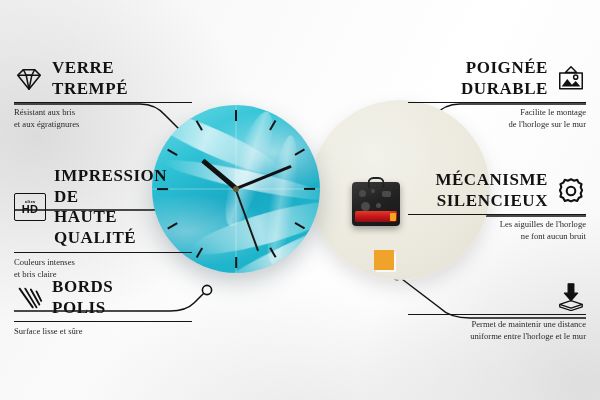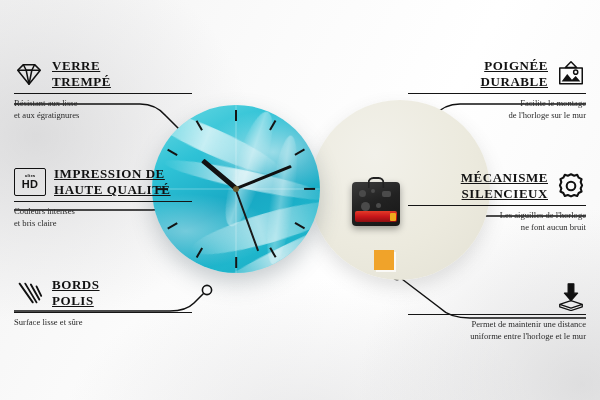--- a/index.html
+++ b/index.html
@@ -18,24 +18,23 @@
 
   
   .feature{position:absolute;width:178px;}
   .feature.left{left:14px;text-align:left;}
   .feature.right{right:14px;text-align:right;}
 
   .f-head{display:flex;align-items:center;gap:8px;}
   .feature.right .f-head{flex-direction:row-reverse;}
   .f-title{
     font-family:"Liberation Serif", serif;
-    font-weight:700;font-size:13px;line-height:1.22;
+    font-weight:700;font-size:17px;line-height:1.22;
     letter-spacing:.55px;color:#121212;text-transform:uppercase;
     white-space:pre-line;
-    text-decoration:underline;
   }
   .f-rule{height:0;border-top:1.4px solid #151515;margin:3px 0 4px 0;width:100%;}
   .f-sub{
     font-family:"Liberation Serif", serif;
     font-size:8.6px;line-height:1.38;color:#2a2a2a;white-space:pre-line;
   }
   .f-icon{flex:0 0 auto;width:30px;height:30px;display:block;}
 
   
   .hd{width:30px;height:26px;border:1.6px solid #111;border-radius:2px;
@@ -164,21 +163,21 @@
           <path d="M4,12 L28,12"></path>
             <path d="M10,6 L13,12 L16,27"></path>
             <path d="M22,6 L19,12 L16,27"></path>
           <path d="M13,12 L19,12"></path>
         </g>
       </svg>
       <div class="f-title">VERRE
 TREMPÉ</div>
     </div>
     <div class="f-rule"></div>
-    <div class="f-sub">Résistant aux lisse
+    <div class="f-sub">Résistant aux bris
 et aux égratignures</div>
   </div>
 
   <div class="feature left" style="top:166px;">
     <div class="f-head">
       <div class="f-icon hd">
         <span class="u">ultra</span>
         <span class="h">HD</span>
       </div>
       <div class="f-title">IMPRESSION DE

